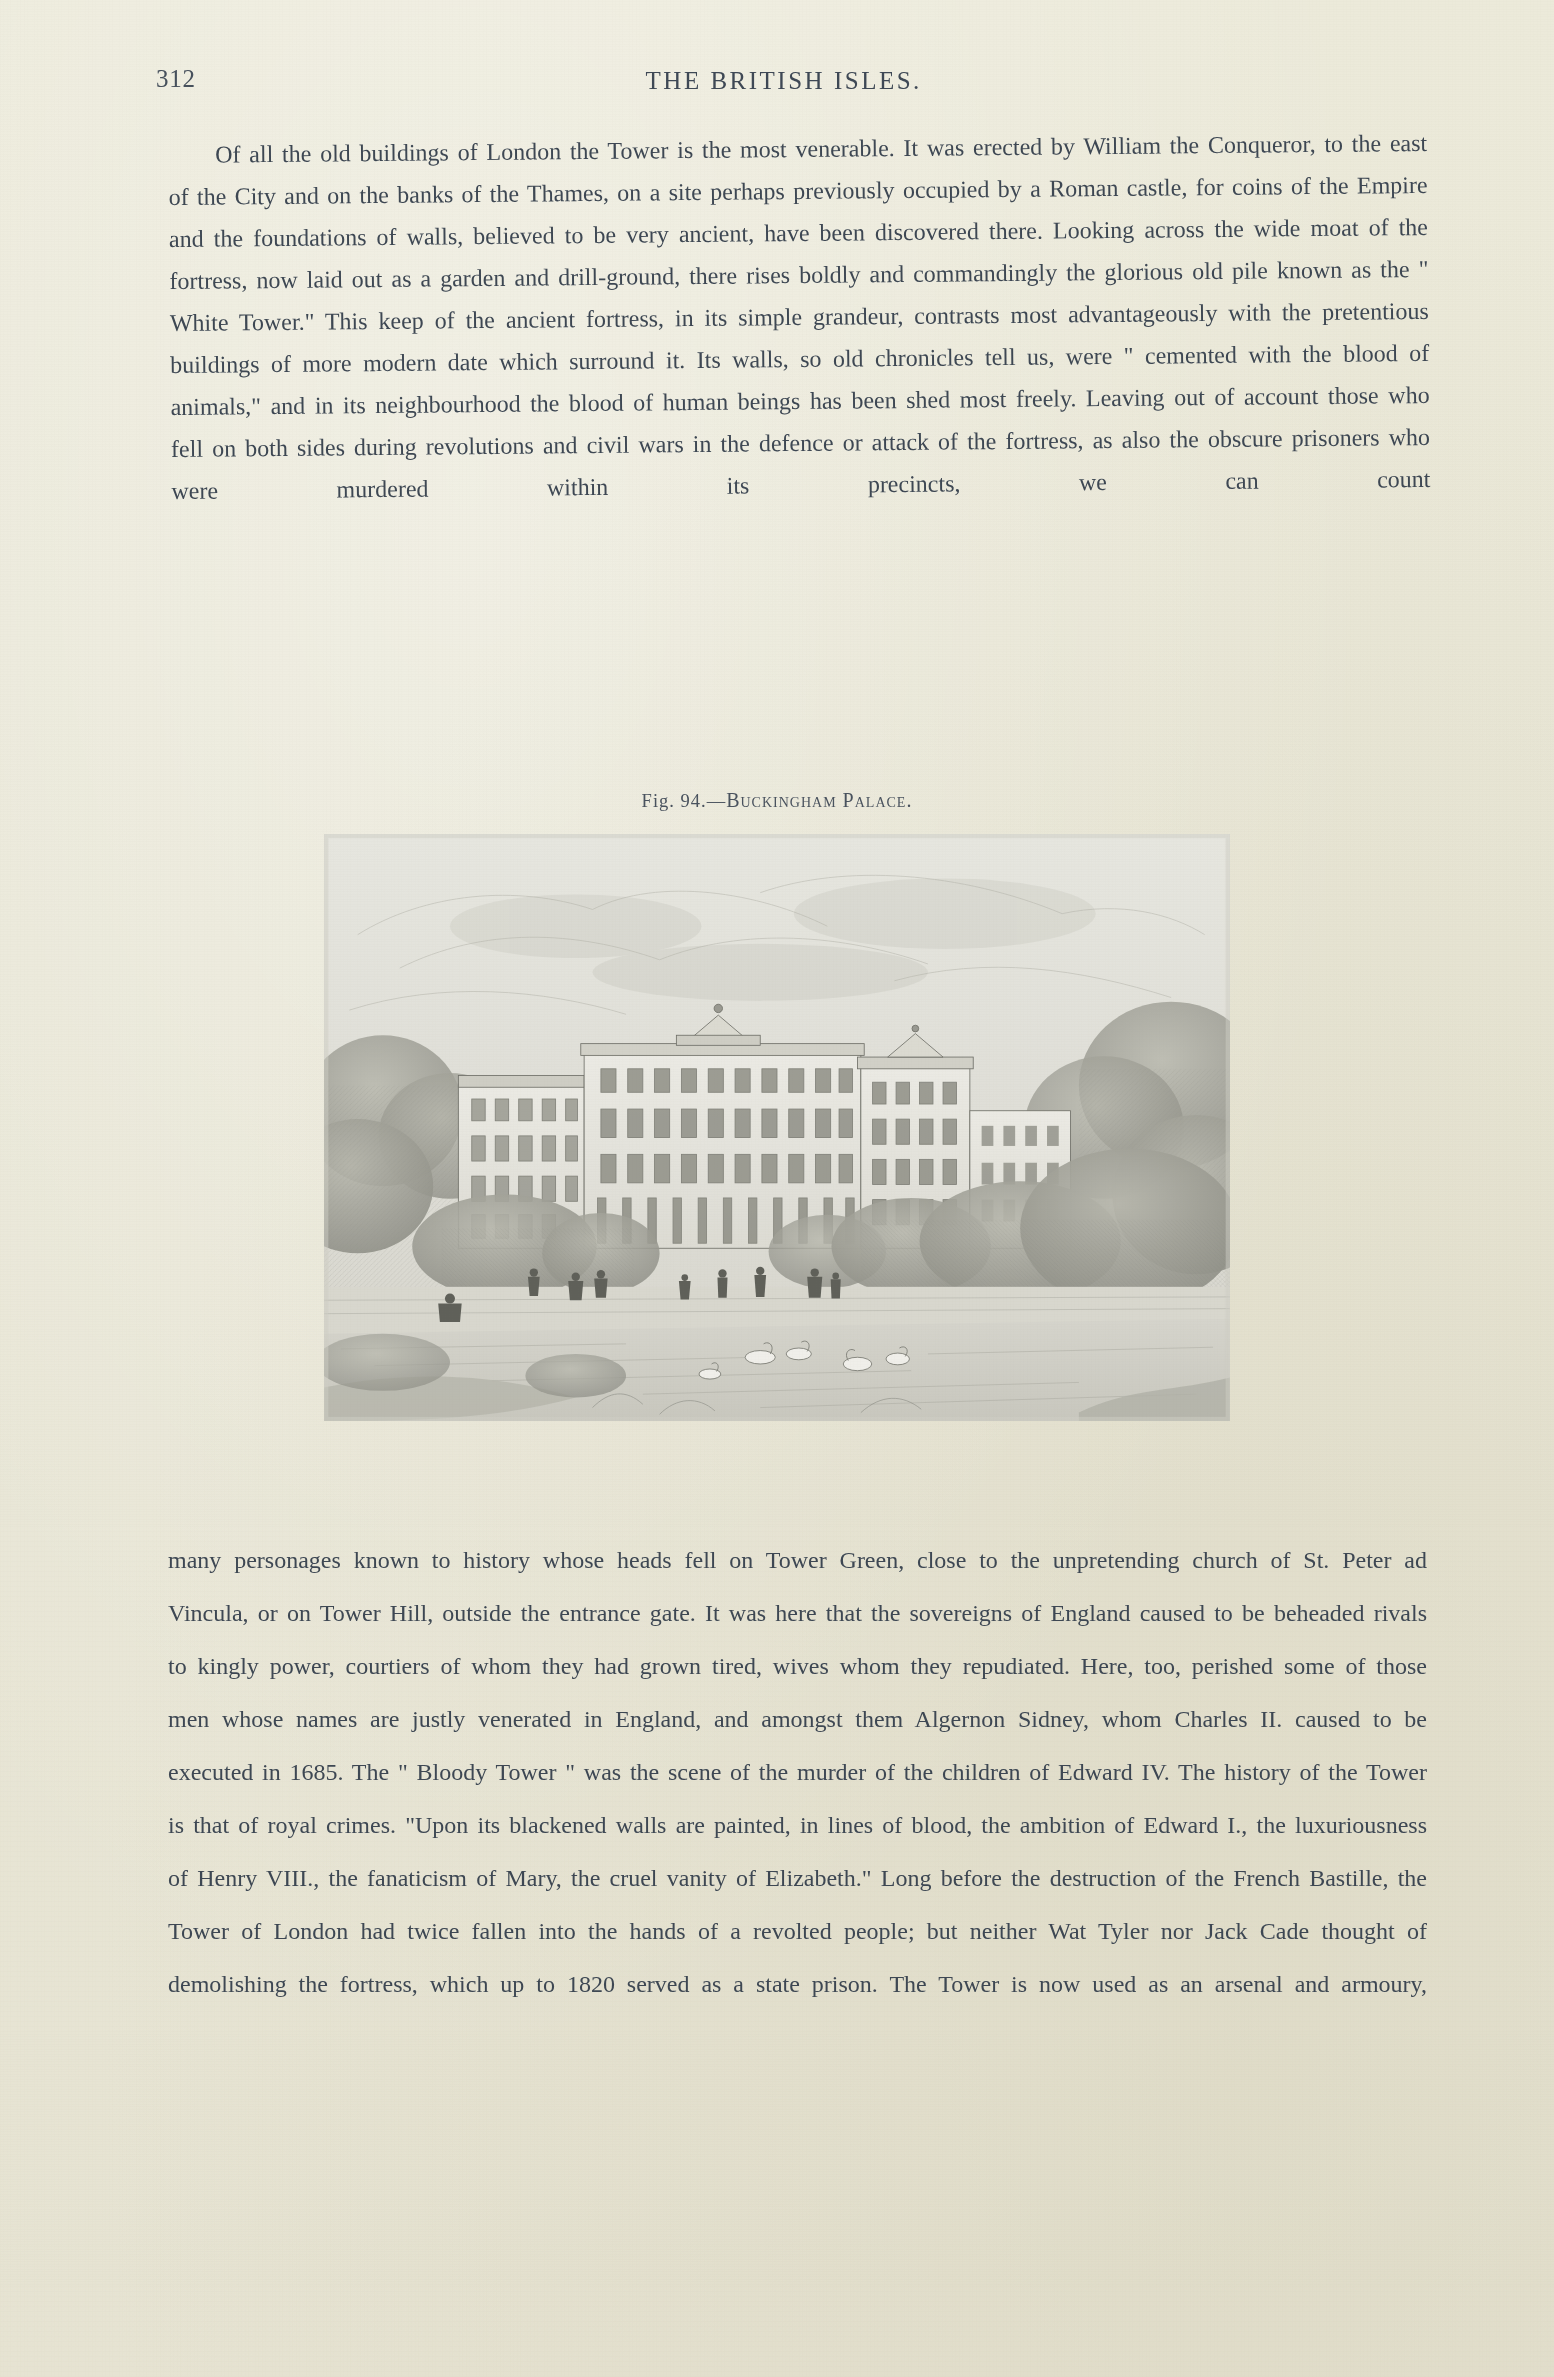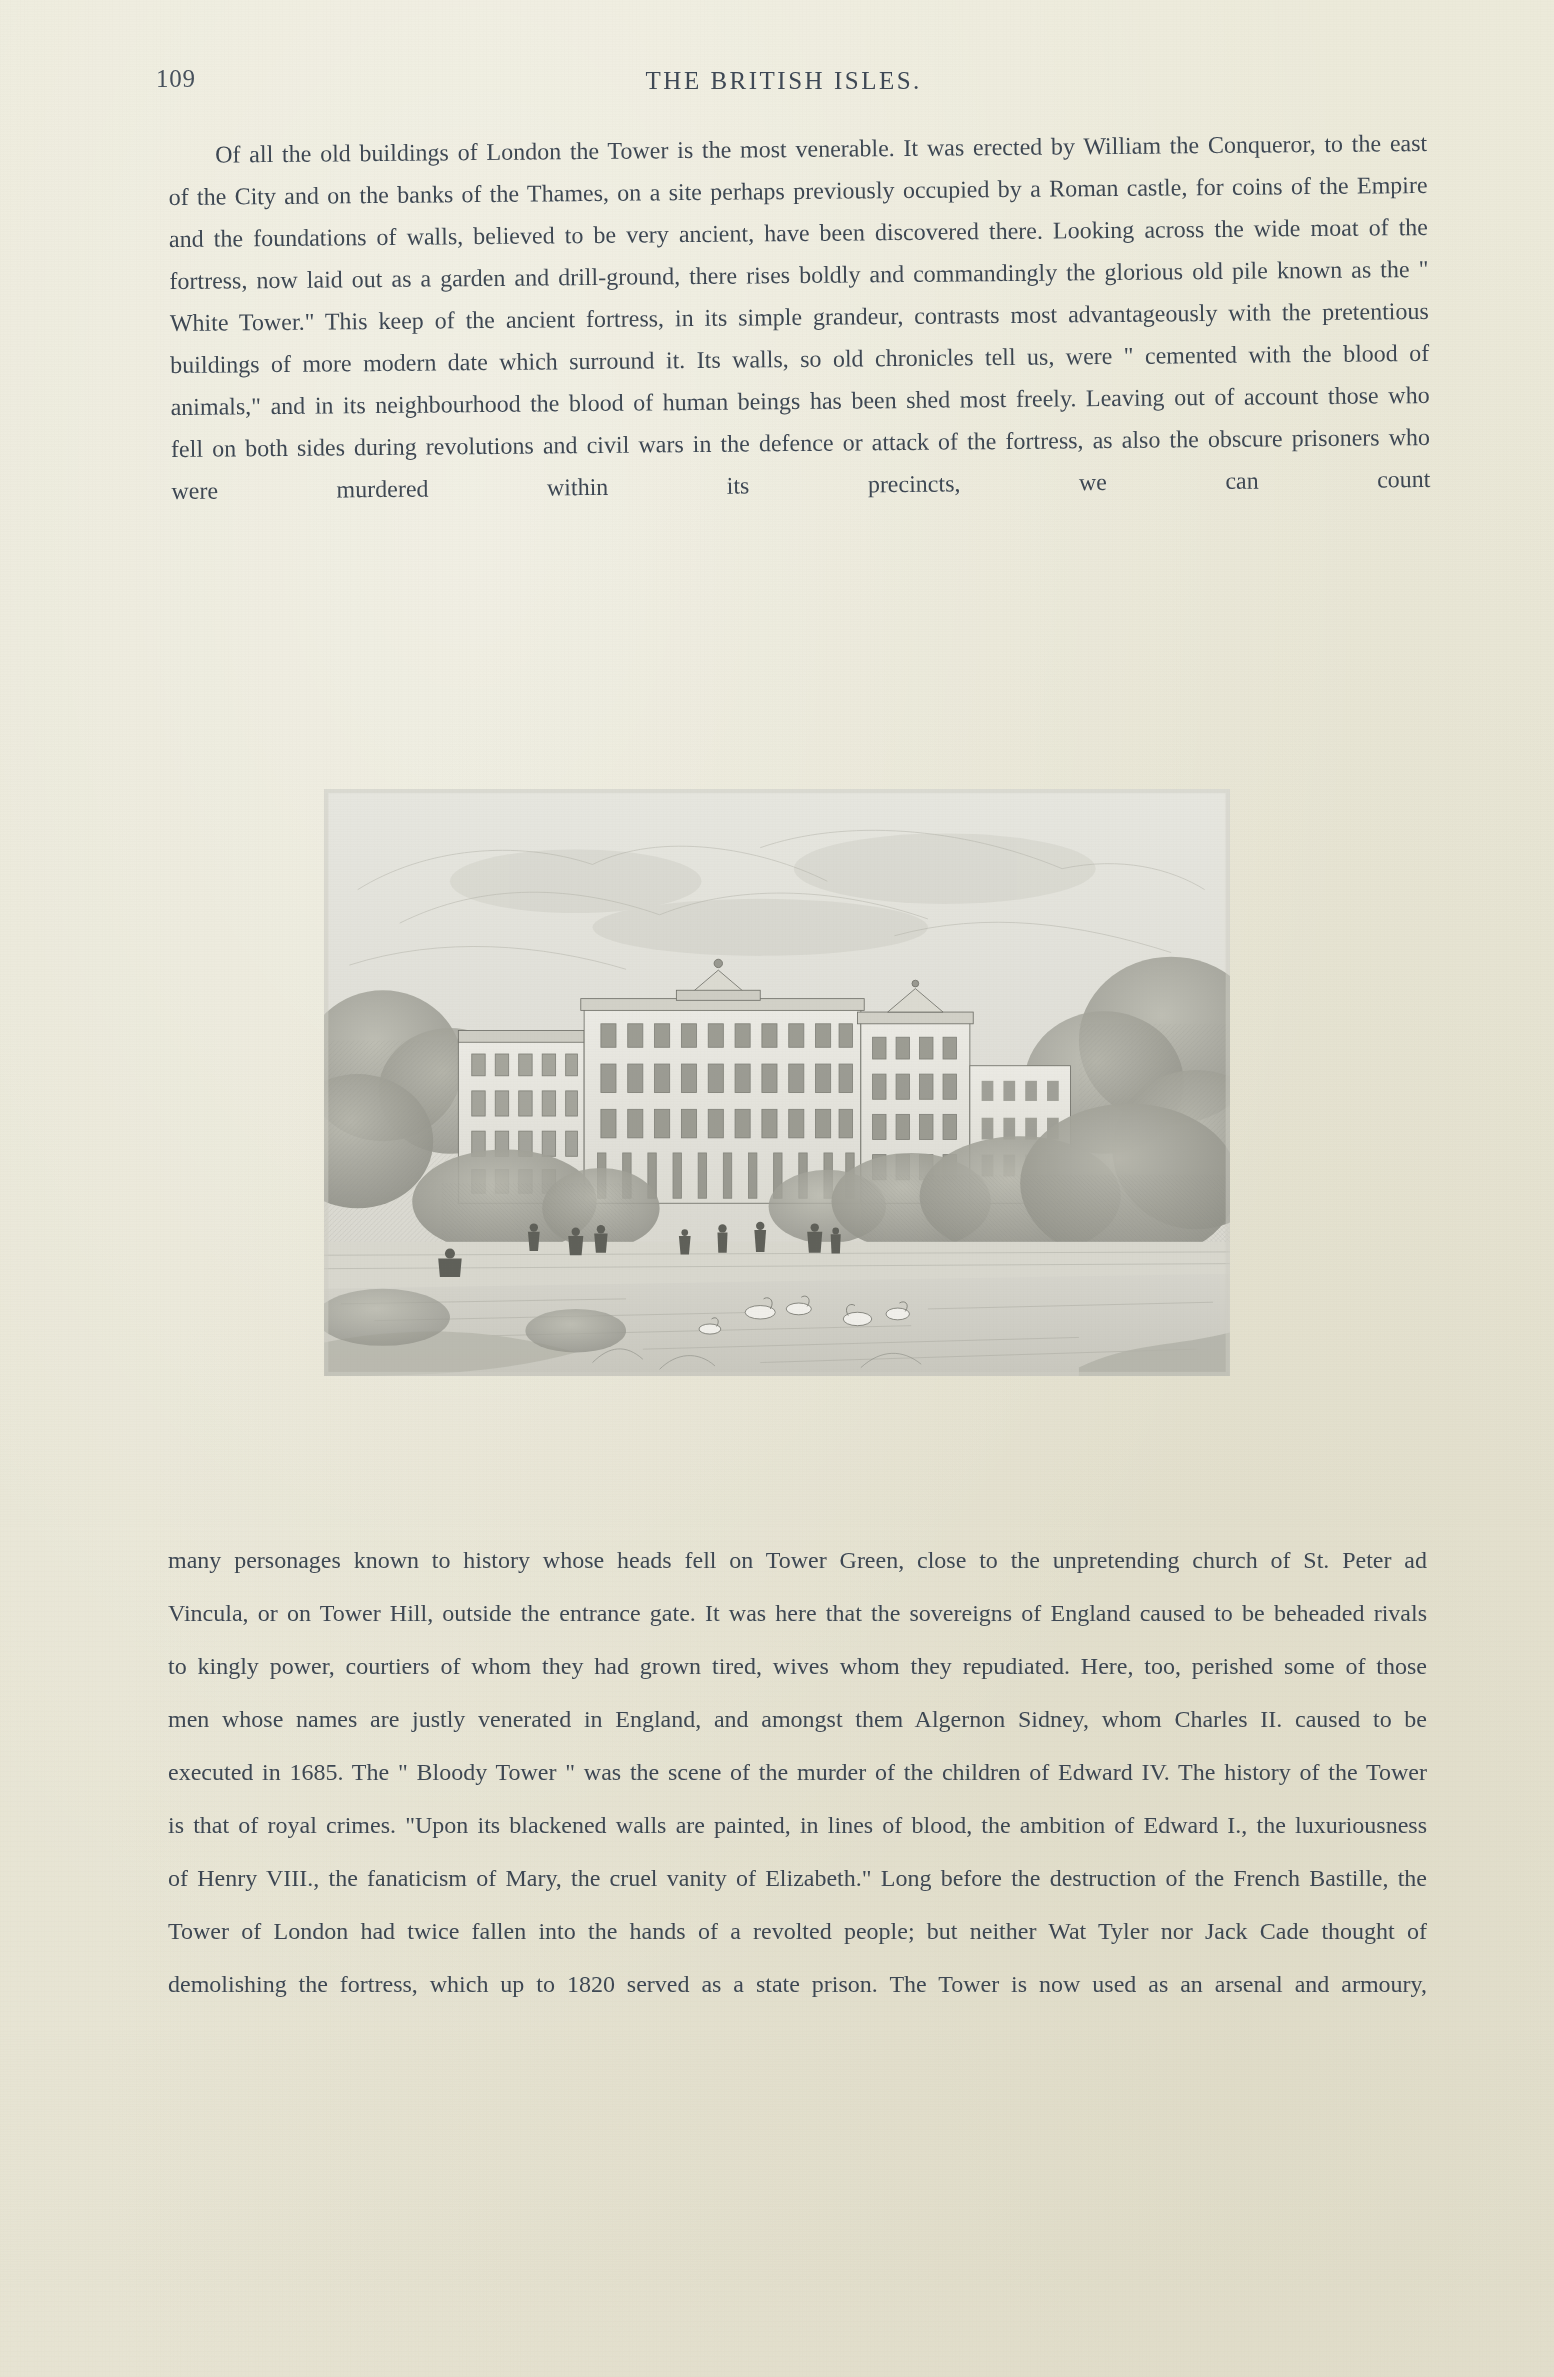--- a/index.html
+++ b/index.html
@@ -128,30 +128,33 @@
     word-spacing: 2.5px;
     text-align: justify;
     text-align-last: justify;
   }
 </style>
 </head>
 <body>
 
 <div class="page">
 
-  <div class="page-number">109</div>
+  <div class="page-number">312</div>
   <div class="running-head">THE BRITISH ISLES.</div>
 
   <div class="col" id="top-text">
     <div class="para">
       <p><span class="indent"></span><span>Of all the old buildings of London the Tower is the most venerable. It was erected by William the Conqueror, to the east of the City and on the banks of the Thames, on a site perhaps previously occupied by a Roman castle, for coins of the Empire and the foundations of walls, believed to be very ancient, have been discovered there. Looking across the wide moat of the fortress, now laid out as a garden and drill-ground, there rises boldly and commandingly the glorious old pile known as the " White Tower." This keep of the ancient fortress, in its simple grandeur, contrasts most advantageously with the pretentious buildings of more modern date which surround it. Its walls, so old chronicles tell us, were " cemented with the blood of animals," and in its neighbourhood the blood of human beings has been shed most freely. Leaving out of account those who fell on both sides during revolutions and civil wars in the defence or attack of the fortress, as also the obscure prisoners who were murdered within its precincts, we can count</span></p>
     </div>
   </div>
 
   <div class="figure">
+    <div class="figure-caption">
+      <span>Fig. 94.—</span><span class="sc">Buckingham Palace.</span>
+    </div>
 
     <div class="plate-wrap">
       <div class="plate">
         <svg width="906" height="587" viewBox="0 0 1080 700" xmlns="http://www.w3.org/2000/svg" aria-hidden="true">
           <defs>
             <linearGradient id="sky" x1="0" y1="0" x2="0" y2="1">
               <stop offset="0%" stop-color="#e7e6da"></stop>
               <stop offset="60%" stop-color="#dedccf"></stop>
               <stop offset="100%" stop-color="#d6d4c5"></stop>
             </linearGradient>

